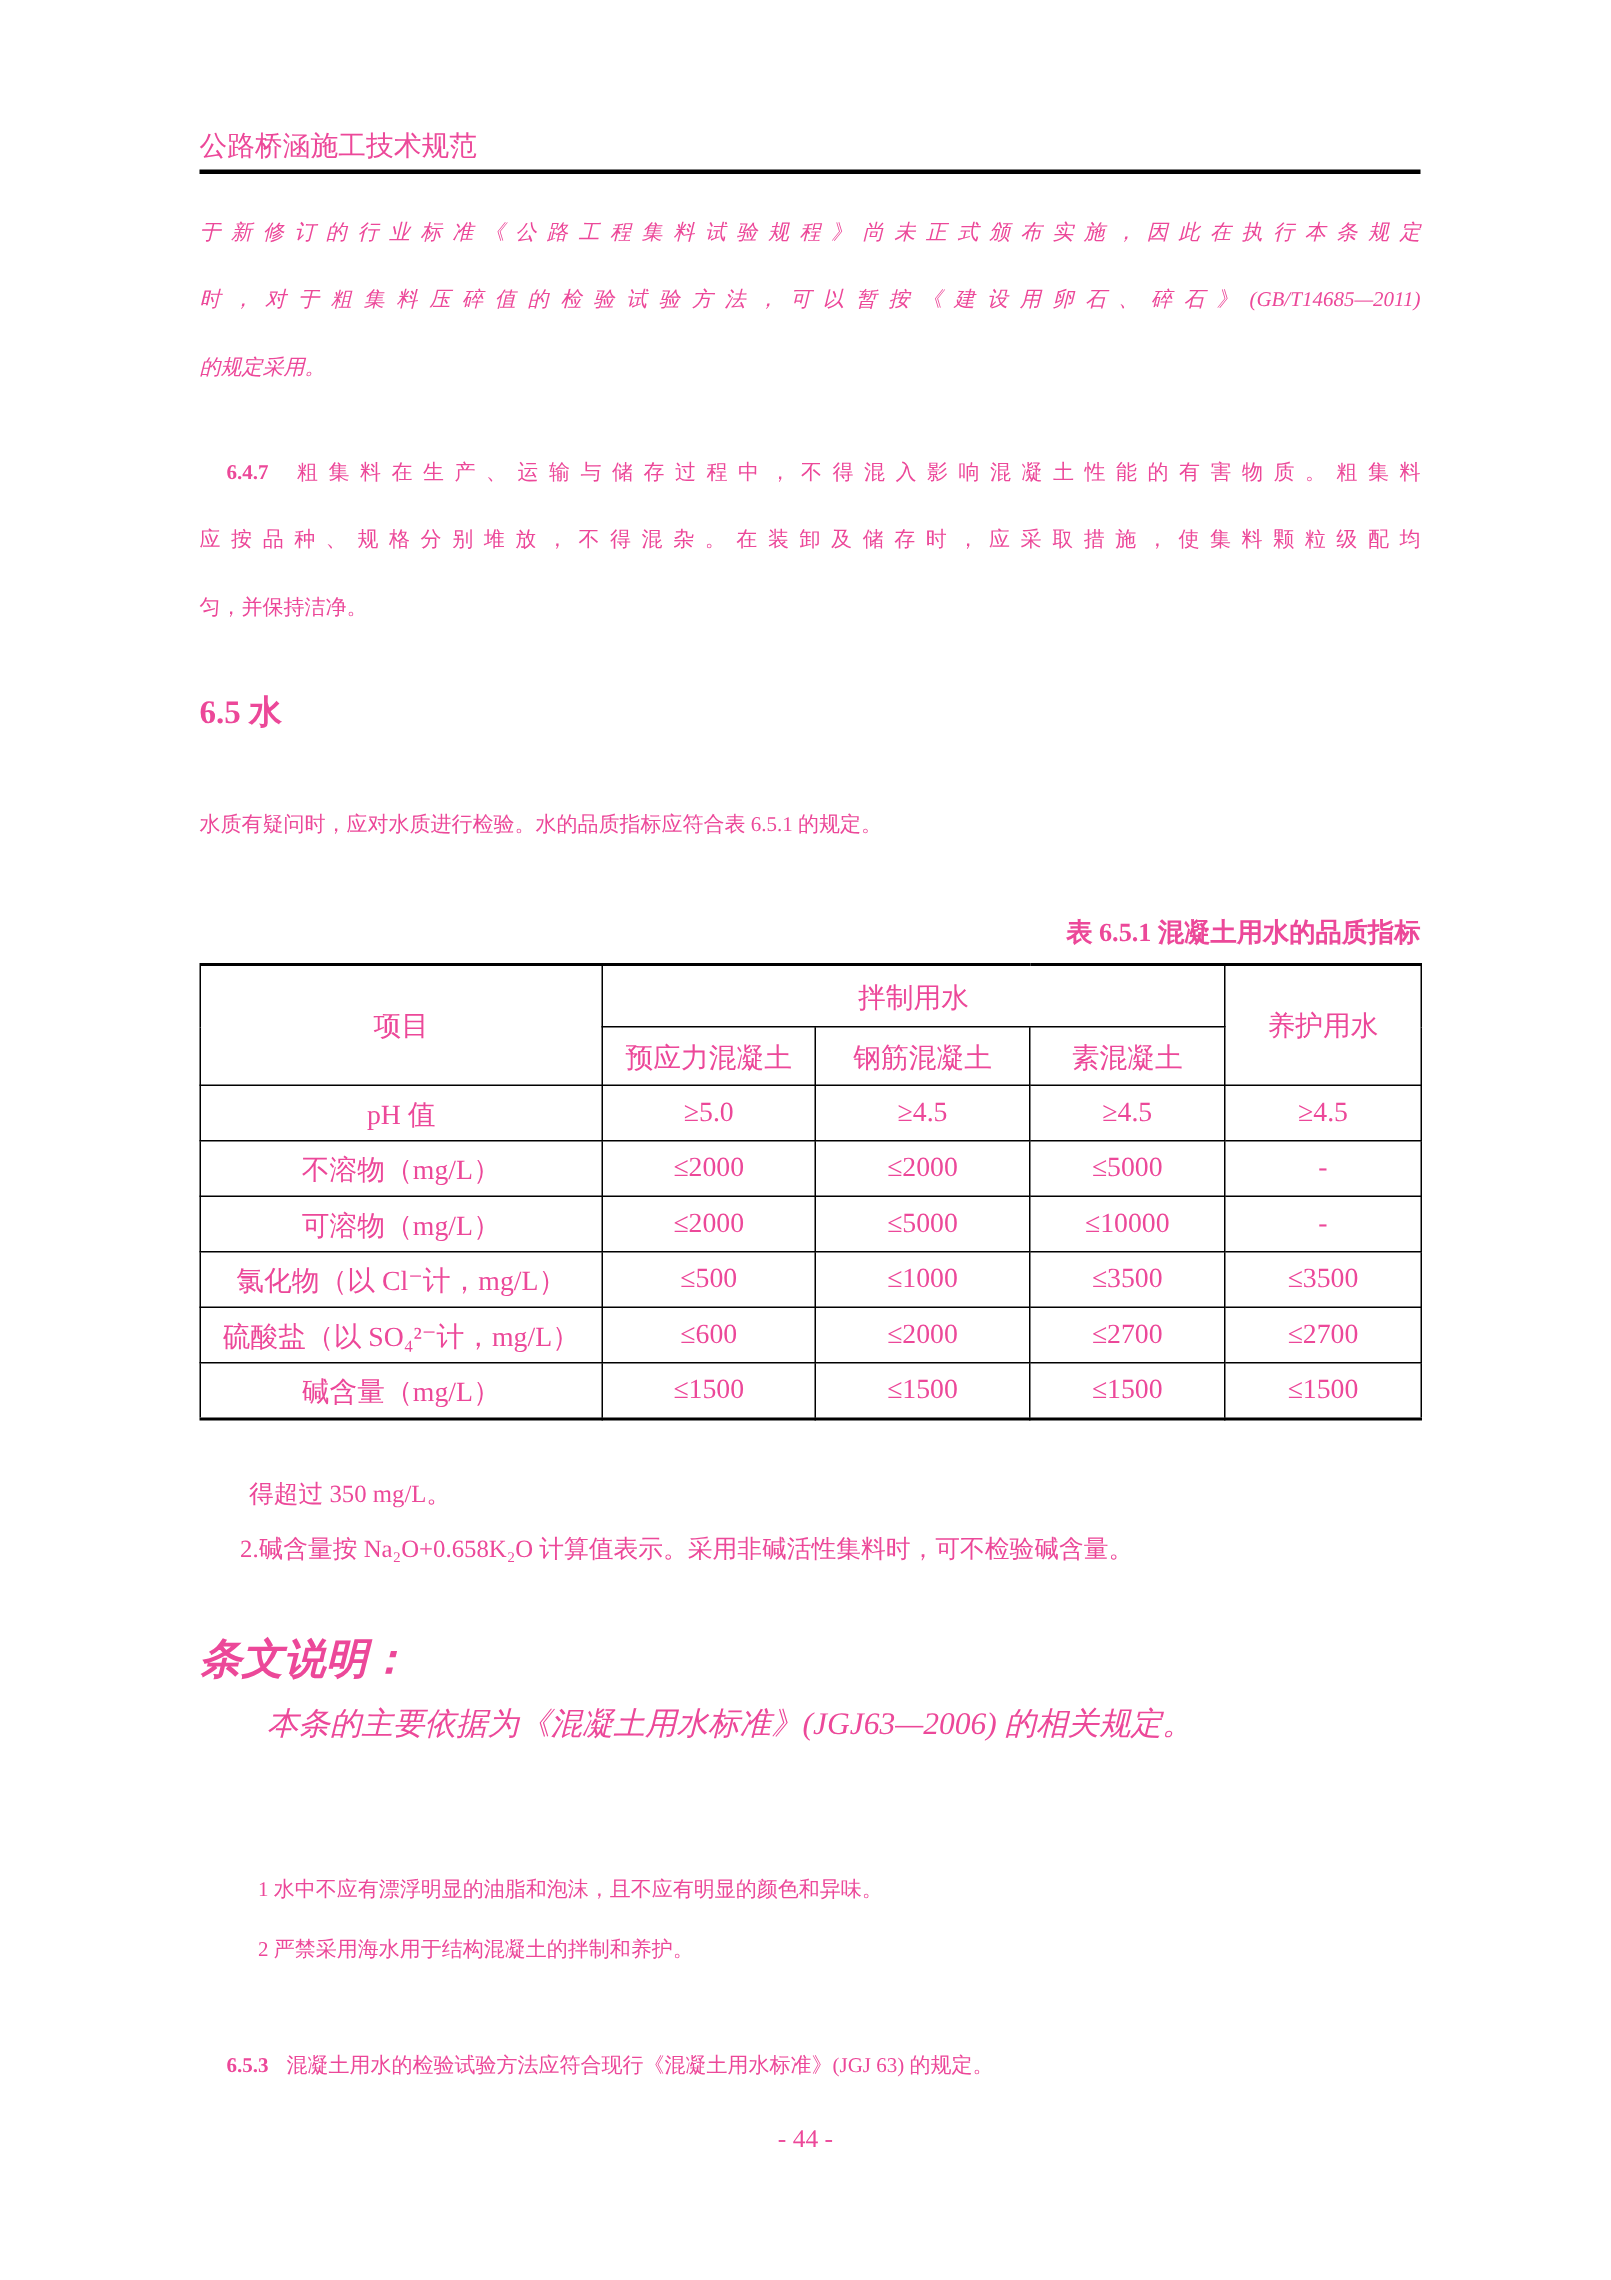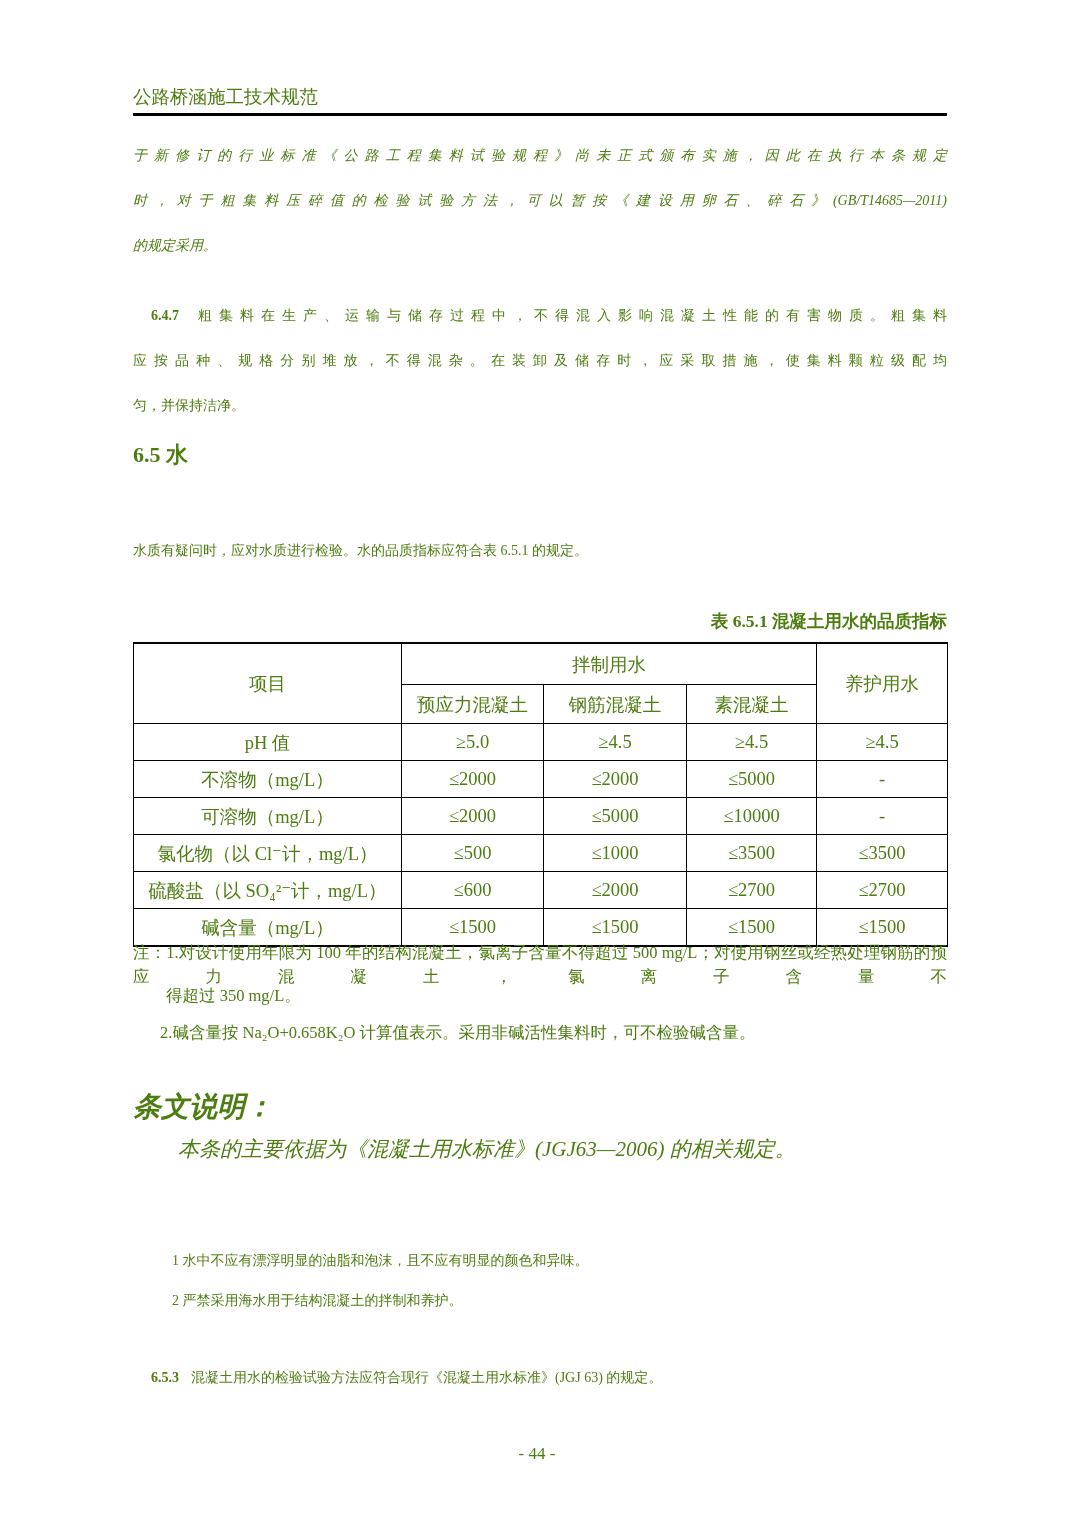--- a/index.html
+++ b/index.html
@@ -1,38 +1,38 @@
 <!DOCTYPE html>
 <html lang="zh"><head>
 <meta charset="utf-8">
 <style>
   html,body{margin:0;padding:0;background:#fff;}
   .page{position:relative;width:1074px;height:1520px;background:#ffffff;
-        font-family:"Liberation Serif","DejaVu Serif",serif;color:#4d7c0f;}
+        font-family:"Liberation Serif","DejaVu Serif",serif;color:#ec4899;}
   .abs{position:absolute;}
   .body-txt{font-size:14px;line-height:45px;}
   .j{text-align:justify;text-align-last:justify;}
   .secnum{font-weight:bold;margin-right:12px;}
   .ind1{padding-left:18px;}
   .kai{font-style:italic;}
   .header-text{font-size:18.5px;}
   .header-rule{background:#000;height:3px;}
   .h65{font-size:22px;font-weight:bold;}
   .tcaption{font-size:17.5px;font-weight:bold;text-align:right;}
   table.qt{border-collapse:collapse;table-layout:fixed;width:814px;
            font-size:18.5px;border-top:2.5px solid #000;border-bottom:2.5px solid #000;}
   table.qt th,table.qt td{border:1px solid #000;text-align:center;vertical-align:middle;
            font-weight:normal;padding:0;}
   tr.hr1 th{height:40px;}
   tr.hr2 th{height:38px;}
   table.qt td{height:36px;}
   .note{font-size:16.5px;line-height:24px;}
   .expl-label{font-size:28px;font-weight:bold;font-style:italic;line-height:30px;}
   .expl-text{font-size:21px;font-style:italic;line-height:30px;}
-  .pagenum{font-size:17px;text-align:center;margin-top:28px;}
+  .pagenum{font-size:17px;text-align:center;}
 </style>
 </head>
 <body>
 
 <div class="page">
 
   <div class="abs header-text" style="top:84px;left:133px;width:814px;">公路桥涵施工技术规范</div>
   <div class="abs header-rule" style="top:113px;left:133px;width:814px;"></div>
 
   <div class="abs body-txt kai" style="top:133px;left:133px;width:814px;">
@@ -42,21 +42,21 @@
   </div>
 
   <div class="abs body-txt" style="top:293px;left:133px;width:814px;">
     <div class="j ind1">
       <span class="secnum">6.4.7</span><span>粗集料在生产、运输与储存过程中，不得混入影响混凝土性能的有害物质。粗集料</span>
     </div>
     <div class="j">应按品种、规格分别堆放，不得混杂。在装卸及储存时，应采取措施，使集料颗粒级配均</div>
     <div>匀，并保持洁净。</div>
   </div>
 
-  <div class="abs h65" style="top:440px;left:133px;width:814px;">
+  <div class="abs h65" style="top:460px;left:133px;width:814px;">
     <span>6.5</span>
     <span>水</span>
   </div>
 
   <div class="abs body-txt" style="top:528px;left:133px;width:814px;">
     <div>水质有疑问时，应对水质进行检验。水的品质指标应符合表 6.5.1 的规定。</div>
   </div>
 
   <div class="abs tcaption" style="top:609px;left:133px;width:814px;">表 6.5.1 混凝土用水的品质指标</div>
 
@@ -119,21 +119,20 @@
         <td>碱含量（mg/L）</td>
         <td>≤1500</td>
         <td>≤1500</td>
         <td>≤1500</td>
         <td>≤1500</td>
       </tr>
     </tbody>
       </table>
   </div>
 
-  <div class="abs note j" style="top:941px;left:133px;width:814px;">注：1.对设计使用年限为 100 年的结构混凝土，氯离子含量不得超过 500 mg/L；对使用钢丝或经热处理钢筋的预应力混凝土，氯离子含量不</div>
   <div class="abs note" style="top:984px;left:166px;width:780px;">得超过 350 mg/L。</div>
   <div class="abs note" style="top:1021px;left:160px;width:786px;">2.碱含量按 Na₂O+0.658K₂O 计算值表示。采用非碱活性集料时，可不检验碱含量。</div>
 
   <div class="abs expl-label" style="top:1092px;left:133px;width:814px;">条文说明：</div>
   <div class="abs expl-text" style="top:1134px;left:178px;width:769px;">本条的主要依据为《混凝土用水标准》(JGJ63—2006) 的相关规定。</div>
 
   <div class="abs body-txt" style="top:1238px;left:172px;width:775px;">1 水中不应有漂浮明显的油脂和泡沫，且不应有明显的颜色和异味。</div>
   <div class="abs body-txt" style="top:1278px;left:172px;width:775px;">2 严禁采用海水用于结构混凝土的拌制和养护。</div>
 
   <div class="abs body-txt" style="top:1355px;left:151px;width:796px;">

